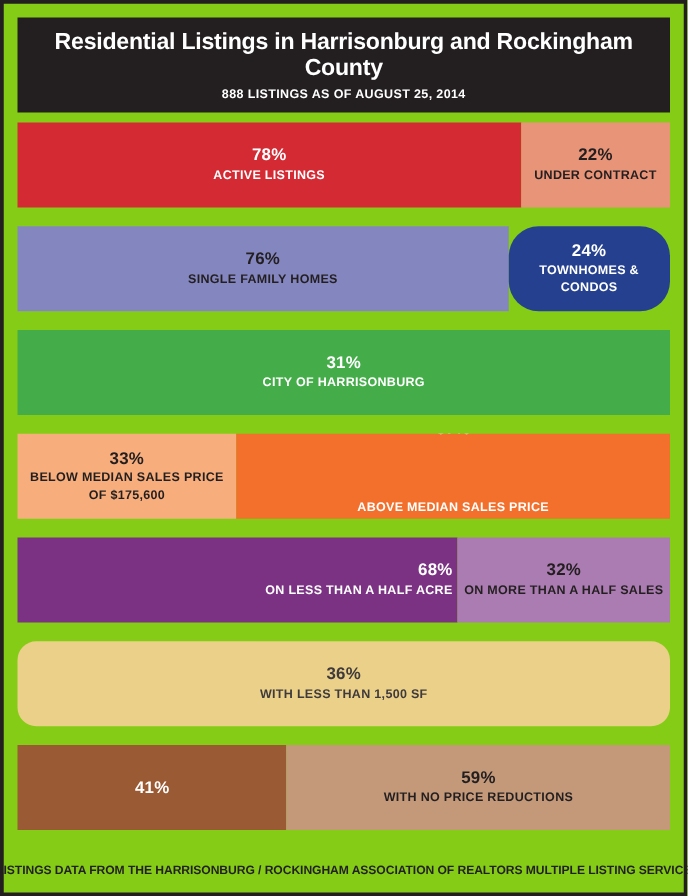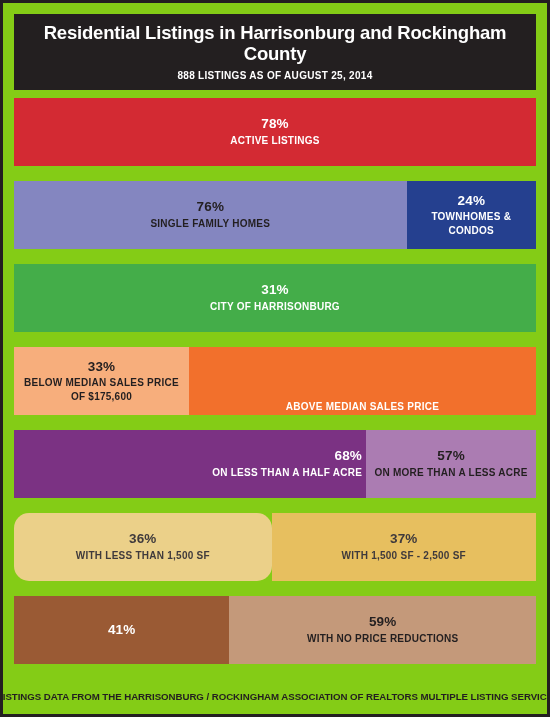--- a/index.html
+++ b/index.html
@@ -93,27 +93,31 @@
     <div class="header-title">Residential Listings in Harrisonburg and Rockingham County</div>
     <div class="header-subtitle">888 LISTINGS AS OF AUGUST 25, 2014</div>
   </div>
 
   <div class="bars">
       <div class="bar-row">
         <div class="segment" style="flex: 78 0 0%; background: rgb(211, 42, 51); color: rgb(255, 255, 255);">
           <div class="seg-pct">78%</div>
           <div class="seg-label">ACTIVE LISTINGS</div>
         </div>
+        <div class="segment" style="flex: 22 0 0%; background: rgb(231, 148, 120); color: rgb(35, 31, 32);">
+          <div class="seg-pct">22%</div>
+          <div class="seg-label">UNDER CONTRACT</div>
+        </div>
       </div>
       <div class="bar-row">
         <div class="segment" style="flex: 76 0 0%; background: rgb(132, 134, 192); color: rgb(35, 31, 32);">
           <div class="seg-pct">76%</div>
           <div class="seg-label">SINGLE FAMILY HOMES</div>
         </div>
-        <div class="segment" style="flex: 24 0 0%; background: rgb(37, 64, 143); color: rgb(255, 255, 255);">
+        <div class="segment" style="flex: 24 0 0%; background: rgb(37, 64, 143); color: rgb(255, 255, 255); border-radius: 24px;">
           <div class="seg-pct">24%</div>
           <div class="seg-label">TOWNHOMES &amp; CONDOS</div>
         </div>
       </div>
       <div class="bar-row">
         <div class="segment" style="flex: 31 0 0%; background: rgb(68, 173, 73); color: rgb(255, 255, 255);">
           <div class="seg-pct">31%</div>
           <div class="seg-label">CITY OF HARRISONBURG</div>
         </div>
       </div>
@@ -128,32 +132,28 @@
           <div class="seg-label">ABOVE MEDIAN SALES PRICE
 OF $175,600</div>
         </div>
       </div>
       <div class="bar-row">
         <div class="segment" style="flex: 68 0 0%; background: rgb(123, 50, 131); color: rgb(255, 255, 255); align-items: flex-end;">
           <div class="seg-pct">68%</div>
           <div class="seg-label">ON LESS THAN A HALF ACRE</div>
         </div>
         <div class="segment" style="flex: 32 0 0%; background: rgb(171, 124, 178); color: rgb(35, 31, 32);">
-          <div class="seg-pct">57%</div>
-          <div class="seg-label">ON MORE THAN A LESS ACRE</div>
+          <div class="seg-pct">32%</div>
+          <div class="seg-label">ON MORE THAN A HALF SALES</div>
         </div>
       </div>
       <div class="bar-row">
         <div class="segment" style="flex: 36 0 0%; background: rgb(235, 208, 137); color: rgb(63, 58, 60); border-radius: 15px;">
           <div class="seg-pct">36%</div>
           <div class="seg-label">WITH LESS THAN 1,500 SF</div>
-        </div>
-        <div class="segment" style="flex: 37 0 0%; background: rgb(231, 191, 95); color: rgb(63, 58, 60);">
-          <div class="seg-pct">37%</div>
-          <div class="seg-label">WITH 1,500 SF - 2,500 SF</div>
         </div>
       </div>
       <div class="bar-row">
         <div class="segment" style="flex: 41 0 0%; background: rgb(154, 90, 52); color: rgb(255, 255, 255);">
           <div class="seg-pct">41%</div>
         </div>
         <div class="segment" style="flex: 59 0 0%; background: rgb(196, 153, 122); color: rgb(35, 31, 32);">
           <div class="seg-pct">59%</div>
           <div class="seg-label">WITH NO PRICE REDUCTIONS</div>
         </div>

